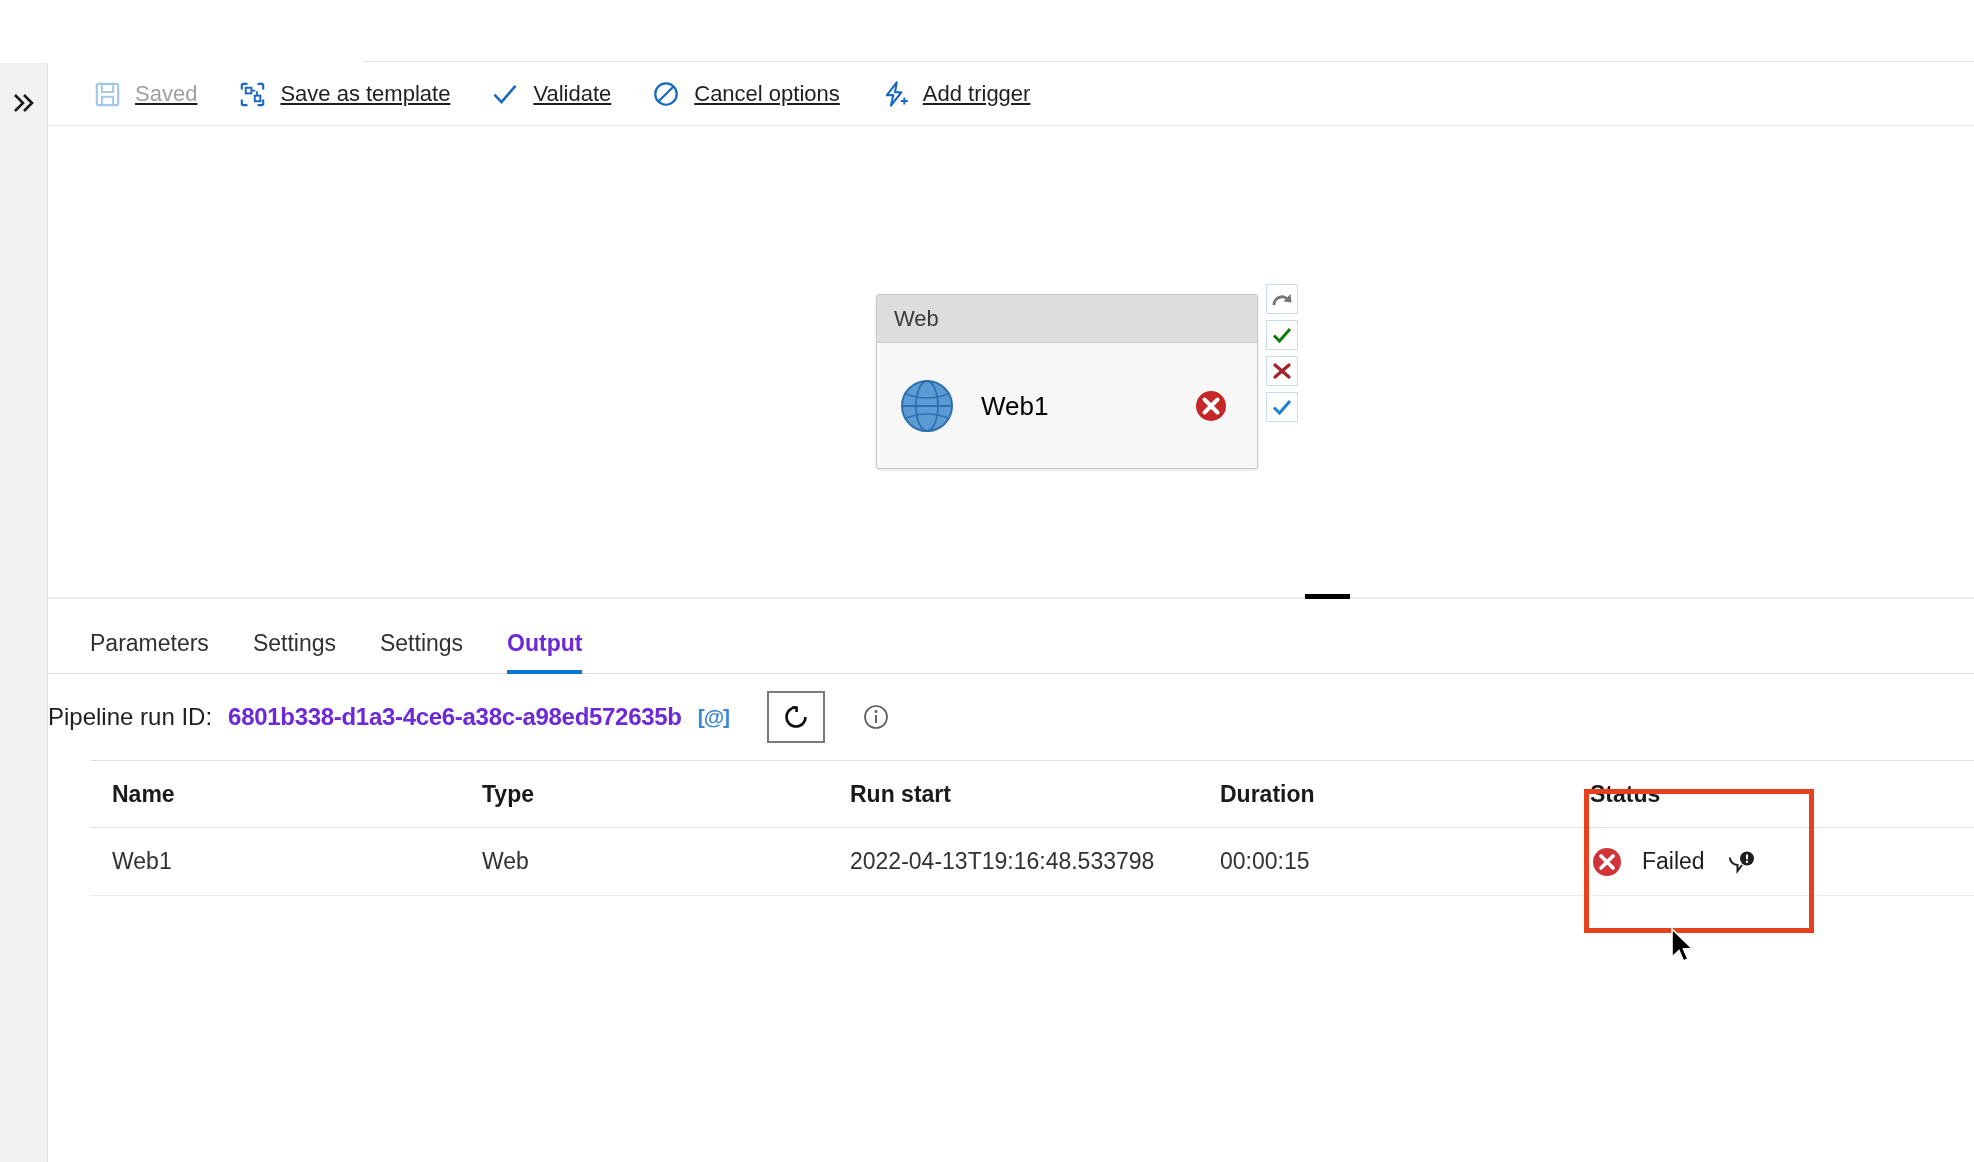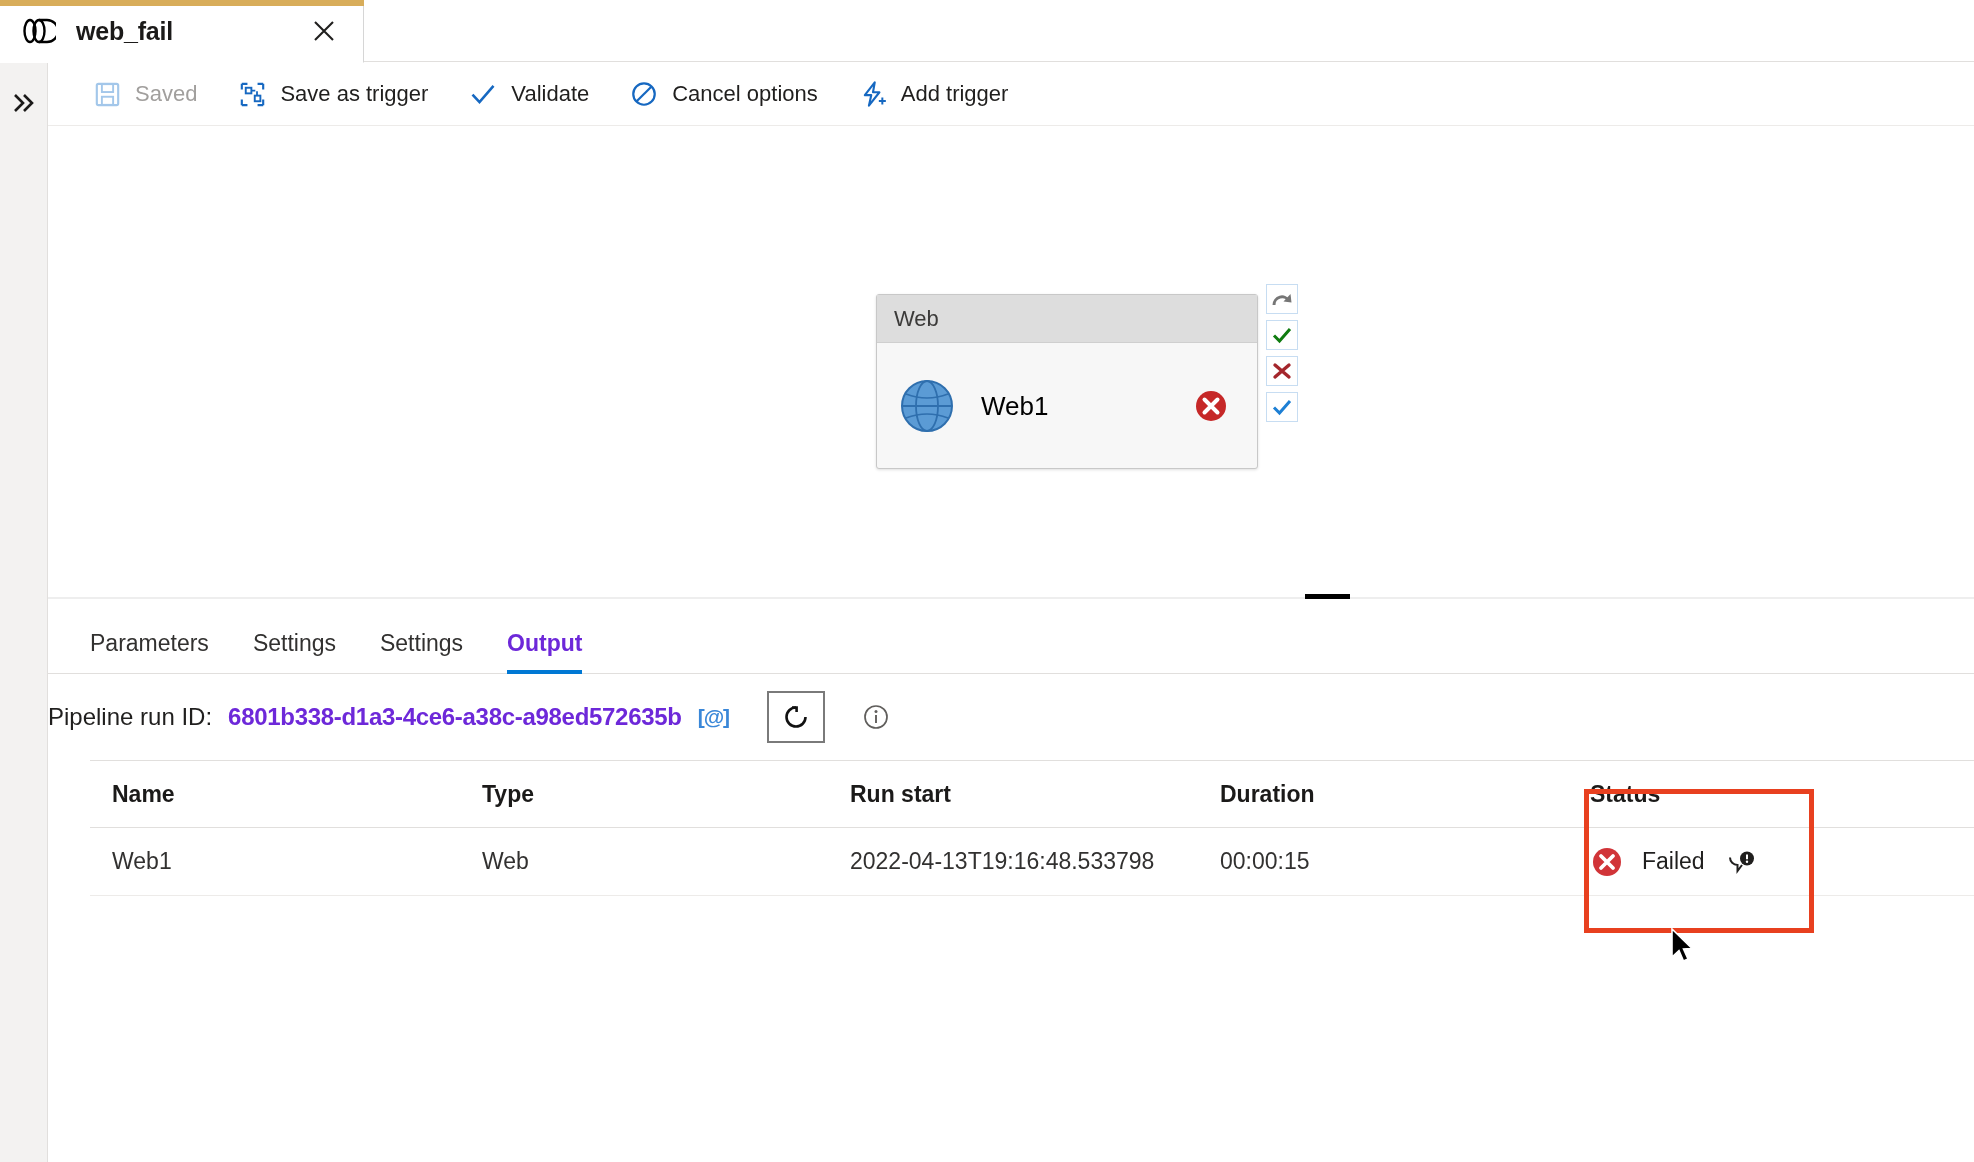--- a/index.html
+++ b/index.html
@@ -125,20 +125,21 @@
   }
   .cmd {
     display: flex;
     align-items: center;
     height: 44px;
     padding: 0 14px;
     margin-right: 12px;
     cursor: pointer;
     white-space: nowrap;
     border-radius: 2px;
+    text-decoration: underline;
   }
   .cmd-ico {
     width: 30px;
     height: 30px;
     flex: none;
     display: flex;
     align-items: center;
     justify-content: center;
     margin-right: 13px;
   }
@@ -417,36 +418,20 @@
     width: 26px;
     height: 40px;
     pointer-events: none;
   }
 </style>
 </head>
 <body>
 
 <div class="tabstrip">
   <div class="tabstrip-rest"></div>
-  <div class="tab">
-    <div class="tab-accent"></div>
-    <span class="tab-icon">
-      <svg width="34" height="26" viewBox="0 0 34 26">
-        <ellipse cx="8" cy="13" rx="5.5" ry="11" fill="none" stroke="#000" stroke-width="2.4"></ellipse>
-        <ellipse cx="17" cy="13" rx="5.5" ry="11" fill="none" stroke="#000" stroke-width="2.4"></ellipse>
-        <path d="M17 2 L25 2 A11 11 0 0 1 25 24 L17 24" fill="none" stroke="#000" stroke-width="2.4"></path>
-      </svg>
-    </span>
-    <span class="tab-title">web_fail</span>
-    <span class="tab-close">
-      <svg width="24" height="24" viewBox="0 0 24 24">
-        <path d="M3 3 L21 21 M21 3 L3 21" stroke="#201f1e" stroke-width="2.1" fill="none"></path>
-      </svg>
-    </span>
-  </div>
 </div>
 
 <div class="leftrail">
   <div class="rail-expand">
     <svg width="26" height="22" viewBox="0 0 26 22">
       <path d="M4 3 L12 11 L4 19" fill="none" stroke="#1b1a19" stroke-width="2.6"></path>
       <path d="M13 3 L21 11 L13 19" fill="none" stroke="#1b1a19" stroke-width="2.6"></path>
     </svg>
   </div>
 </div>
@@ -466,21 +451,21 @@
 
   <div class="cmd">
     <span class="cmd-ico">
       <svg width="27" height="27" viewBox="0 0 24 24">
         <path d="M2.5 2.5 h5 M2.5 2.5 v5 M21.5 2.5 h-5 M21.5 2.5 v5 M2.5 21.5 h5 M2.5 21.5 v-5 M21.5 21.5 h-5 M21.5 21.5 v-5" fill="none" stroke="#1668c1" stroke-width="1.9"></path>
         <rect x="6" y="6" width="5" height="5" fill="none" stroke="#1668c1" stroke-width="1.7"></rect>
         <rect x="14" y="13" width="5" height="5" fill="none" stroke="#1668c1" stroke-width="1.7"></rect>
         <path d="M11 8.5 L14.5 8.5 M16 9 L16 13" fill="none" stroke="#1668c1" stroke-width="1.6"></path>
       </svg>
     </span>
-    <span class="cmd-label">Save as trigger</span>
+    <span class="cmd-label">Save as template</span>
   </div>
 
   <div class="cmd">
     <span class="cmd-ico">
       <svg width="28" height="28" viewBox="0 0 24 24">
         <path d="M3 12.5 L9 19 L21 5" fill="none" stroke="#1668c1" stroke-width="2.2"></path>
       </svg>
     </span>
     <span class="cmd-label">Validate</span>
   </div>

